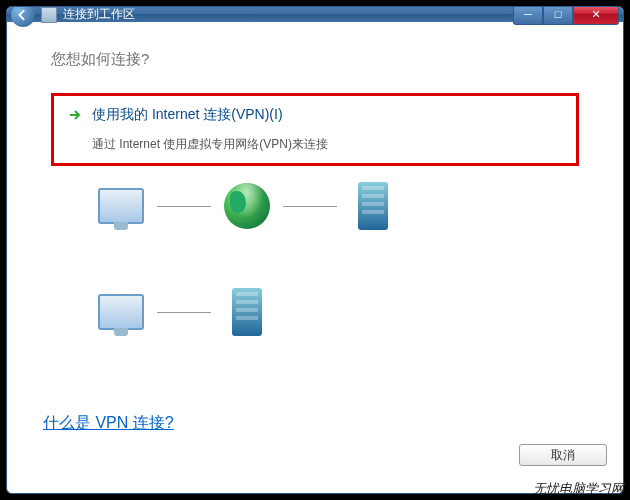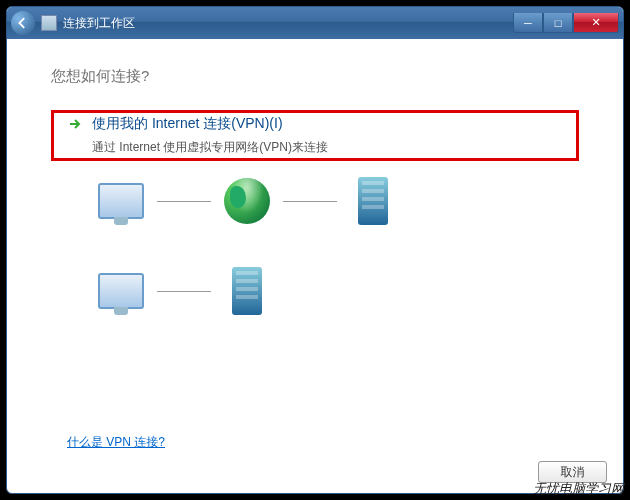--- a/index.html
+++ b/index.html
@@ -1,47 +1,47 @@
 <!DOCTYPE html>
 <html><head>
 <meta charset="utf-8">
 <style>
 *{box-sizing:border-box;margin:0;padding:0;font-family:"Microsoft YaHei","Segoe UI",sans-serif}
 body{width:630px;height:500px;background:#000;position:relative;overflow:hidden}
 .window{position:absolute;left:6px;top:6px;width:618px;height:488px;background:#fff;border:1px solid #2c5a8c;border-radius:6px;box-shadow:0 0 8px rgba(0,0,0,.4);overflow:hidden}
-.titlebar{height:32px;background:linear-gradient(#4a7ab0,#3d6da3 45%,#2c5a8c 46%,#3d6da3);display:flex;align-items:center;padding:0 4px;color:#fff}
+.titlebar{height:15px;background:linear-gradient(#4a7ab0,#3d6da3 45%,#2c5a8c 46%,#3d6da3);display:flex;align-items:center;padding:0 4px;color:#fff}
 .back-btn{width:24px;height:24px;border-radius:50%;background:radial-gradient(circle at 30% 30%,#7fb8e8,#2c5a8c);display:flex;align-items:center;justify-content:center;margin-right:6px;cursor:pointer}
 .back-btn svg{width:12px;height:12px;fill:#fff}
 .title-icon{width:16px;height:16px;background:linear-gradient(#cde,#9bc);border:1px solid #78a;margin-right:6px}
 .title-text{font-size:12px;flex:1}
 .win-btns{display:flex;gap:0;margin-left:auto}
 .win-btn{width:30px;height:20px;background:linear-gradient(#6a9ccc,#3d6da3);border:1px solid #2c5a8c;border-top:none;display:flex;align-items:center;justify-content:center;cursor:pointer;font-size:11px;color:#fff}
 .win-btn.min{border-radius:0 0 0 3px}
 .win-btn.close{width:46px;background:linear-gradient(#e67,#c23 45%,#a12 46%,#c23);border-radius:0 0 3px 0}
 .content{padding:28px 44px 10px;height:calc(100% - 32px);position:relative}
 .heading{font-size:15px;color:#737373;margin-bottom:24px}
-.option{padding:2px 14px;cursor:pointer}
+.option{padding:10px 14px;cursor:pointer}
 .option.highlighted{border:3px solid #d00}
 .opt-head{display:flex;align-items:center;gap:10px}
 .arrow-icon{width:14px;height:14px}
 .arrow-icon svg{width:14px;height:14px}
 .opt-title{font-size:14px;color:#0a4b8c}
-.opt-desc{font-size:12px;color:#555;margin-left:24px;margin-top:6px}
+.opt-desc{font-size:12px;color:#555;margin-left:24px;margin-top:12px}
 .graphic{display:flex;align-items:center;gap:6px;margin:14px 0 20px 40px}
 .device{width:60px;height:52px;display:flex;align-items:center;justify-content:center}
 .line{width:54px;height:1px;background:#999;position:relative}
 .monitor{width:46px;height:36px;background:linear-gradient(#e8f0f8,#a8c8e8);border:2px solid #6a9ccc;border-radius:3px;position:relative}
 .monitor::after{content:"";position:absolute;bottom:-8px;left:14px;width:14px;height:8px;background:#9bc;border-radius:0 0 3px 3px}
 .globe{width:46px;height:46px;border-radius:50%;background:radial-gradient(circle at 30% 30%,#6d6,#063);position:relative;overflow:hidden}
 .globe::before{content:"";position:absolute;inset:0;background:radial-gradient(ellipse at 50% 20%,rgba(255,255,255,.6),transparent 50%);border-radius:50%}
 .globe::after{content:"";position:absolute;top:8px;left:6px;width:16px;height:22px;background:#2a6;border-radius:40% 60% 50% 50%}
 .server{width:30px;height:48px;background:linear-gradient(#8cd,#269);border-radius:3px;position:relative}
 .server::before{content:"";position:absolute;top:4px;left:4px;right:4px;height:4px;background:rgba(255,255,255,.3);box-shadow:0 8px 0 rgba(255,255,255,.3),0 16px 0 rgba(255,255,255,.3),0 24px 0 rgba(255,255,255,.3)}
-.link{color:#0066cc;font-size:12px;text-decoration:underline;cursor:pointer;position:absolute;bottom:42px;left:60px}
-.cancel-btn{position:absolute;bottom:10px;right:16px;width:69px;height:22px;background:linear-gradient(#fff,#e8e8e8);border:1px solid #999;border-radius:3px;font-size:12px;color:#333;cursor:pointer}
+.link{color:#0066cc;font-size:16px;text-decoration:underline;cursor:pointer;position:absolute;bottom:42px;left:36px}
+.cancel-btn{position:absolute;bottom:10px;right:16px;width:88px;height:22px;background:linear-gradient(#fff,#e8e8e8);border:1px solid #999;border-radius:3px;font-size:12px;color:#333;cursor:pointer}
 .watermark{position:absolute;bottom:2px;right:6px;font-size:13px;color:#222;font-family:Liberation Serif, serif;font-style:italic;z-index:10}
 </style>
 </head>
 <body>
 
 <div class="window">
   <div class="titlebar">
     <div class="back-btn">
       <svg viewBox="0 0 10 10">
           <path d="M6 1L2 5l4 4" stroke="#fff" stroke-width="1.5" fill="none"></path>

